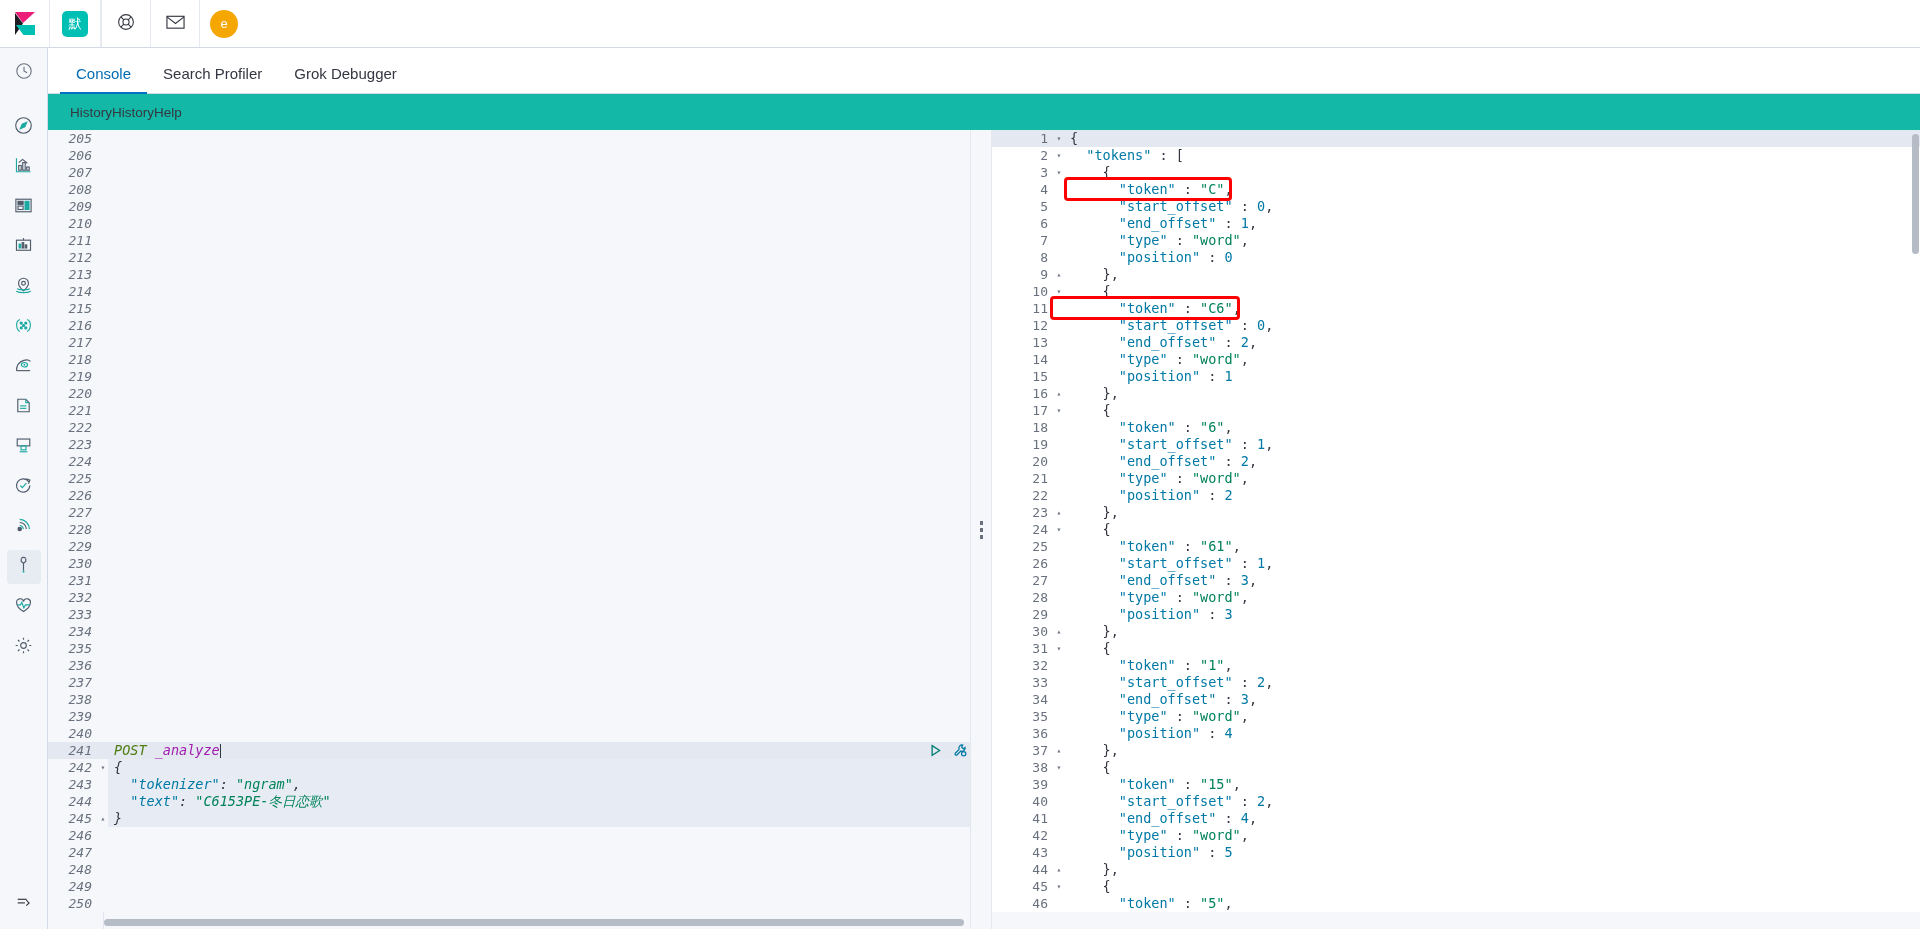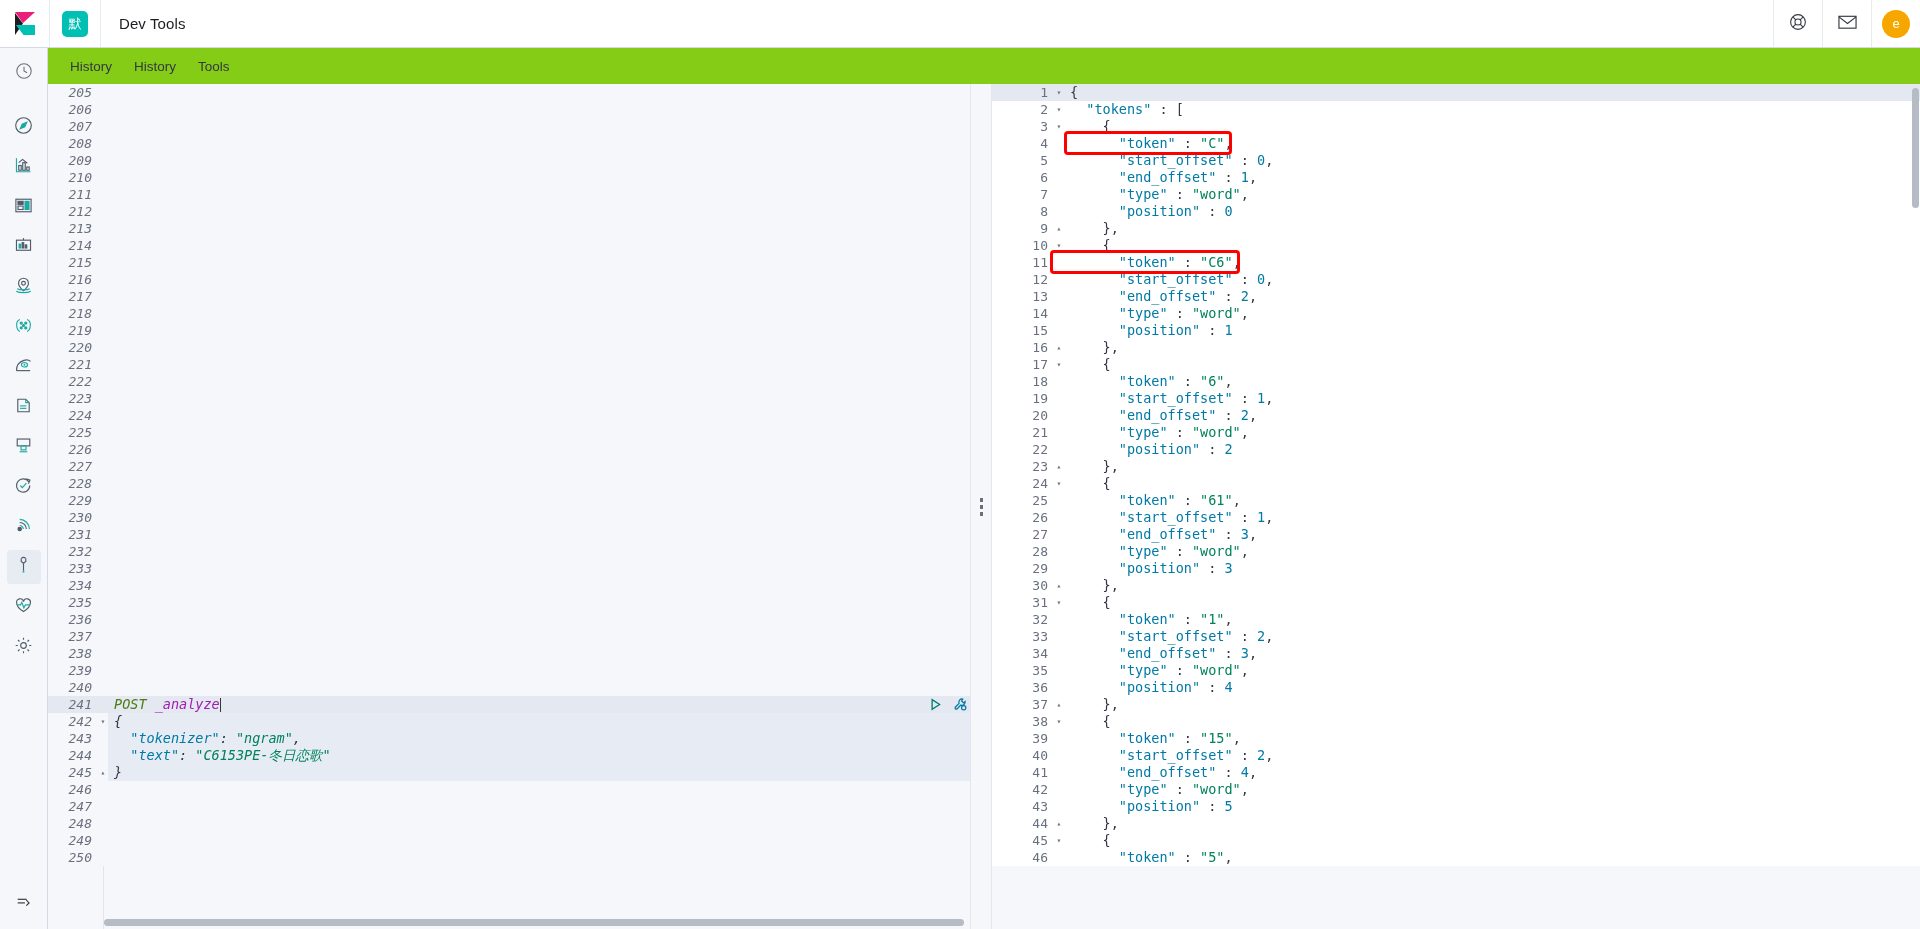--- a/index.html
+++ b/index.html
@@ -107,22 +107,21 @@
   .tab.active { color: #006bb4; }
   .tab.active::after {
     content: "";
     position: absolute; left: 0; right: 0; bottom: -1px;
     height: 2px; background: #0071c2;
   }
   .submenu {
     height: 36px;
     display: flex; align-items: center;
     padding-left: 22px;
-    gap: 22px;
-    background: #84cc16;
+    background: #14b8a6;
   }
   .submenu-item {
     font-size: 13.5px; color: #343741; cursor: pointer;
   }
 
   
   .split {
     flex: 1 1 auto;
     display: flex;
     min-height: 0;
@@ -241,21 +240,20 @@
       <svg class="elastic-mark" viewBox="0 0 22 24">
         <path d="M1 0 L21 0 L9 11 Z" fill="#ec1e79"></path>
         <path d="M1 1 L9 11.5 L1 23 Z" fill="#1c1e23"></path>
         <path d="M2 13 L21 13 L21 23 L9.5 23 Z" fill="#00bfb3"></path>
       </svg>
     </span>
   </div>
   <div class="hdr-space">
     <div class="space-badge">默</div>
   </div>
-  <div class="hdr-title">Dev Tools</div>
   <div class="hdr-right">
     <div class="hdr-btn">
       <span>
         <svg width="18" height="18" viewBox="0 0 20 20" fill="none" stroke="#343741" stroke-width="1.2">
           <circle cx="10" cy="10" r="8.2"></circle>
           <circle cx="10" cy="10" r="3.4"></circle>
           <line x1="4.3" y1="4.3" x2="7.6" y2="7.6"></line>
           <line x1="12.4" y1="12.4" x2="15.7" y2="15.7"></line>
           <line x1="15.7" y1="4.3" x2="12.4" y2="7.6"></line>
           <line x1="7.6" y1="12.4" x2="4.3" y2="15.7"></line>
@@ -435,25 +433,30 @@
             <line x1="3" y1="11" x2="11" y2="11"></line>
             <path d="M12.6 8 L15.6 11 L12.6 14" fill="none"></path>
           </svg>
         </span>
       </div>
     </div>
   </div>
 
   <div class="main">
 
+    <div class="tabs">
+      <div class="tab active">Console</div>
+      <div class="tab">Search Profiler</div>
+      <div class="tab">Grok Debugger</div>
+    </div>
 
     <div class="submenu">
       <div class="submenu-item">History</div>
       <div class="submenu-item">History</div>
-      <div class="submenu-item">Tools</div>
+      <div class="submenu-item">Help</div>
     </div>
 
     <div class="split">
 
       <div class="pane pane-left">
         <div class="gutter-bg"></div>
         <div class="rows code" id="req-rows"><div class="row"><span class="gutter">205</span><span class="fold"></span><span class="content"></span></div><div class="row"><span class="gutter">206</span><span class="fold"></span><span class="content"></span></div><div class="row"><span class="gutter">207</span><span class="fold"></span><span class="content"></span></div><div class="row"><span class="gutter">208</span><span class="fold"></span><span class="content"></span></div><div class="row"><span class="gutter">209</span><span class="fold"></span><span class="content"></span></div><div class="row"><span class="gutter">210</span><span class="fold"></span><span class="content"></span></div><div class="row"><span class="gutter">211</span><span class="fold"></span><span class="content"></span></div><div class="row"><span class="gutter">212</span><span class="fold"></span><span class="content"></span></div><div class="row"><span class="gutter">213</span><span class="fold"></span><span class="content"></span></div><div class="row"><span class="gutter">214</span><span class="fold"></span><span class="content"></span></div><div class="row"><span class="gutter">215</span><span class="fold"></span><span class="content"></span></div><div class="row"><span class="gutter">216</span><span class="fold"></span><span class="content"></span></div><div class="row"><span class="gutter">217</span><span class="fold"></span><span class="content"></span></div><div class="row"><span class="gutter">218</span><span class="fold"></span><span class="content"></span></div><div class="row"><span class="gutter">219</span><span class="fold"></span><span class="content"></span></div><div class="row"><span class="gutter">220</span><span class="fold"></span><span class="content"></span></div><div class="row"><span class="gutter">221</span><span class="fold"></span><span class="content"></span></div><div class="row"><span class="gutter">222</span><span class="fold"></span><span class="content"></span></div><div class="row"><span class="gutter">223</span><span class="fold"></span><span class="content"></span></div><div class="row"><span class="gutter">224</span><span class="fold"></span><span class="content"></span></div><div class="row"><span class="gutter">225</span><span class="fold"></span><span class="content"></span></div><div class="row"><span class="gutter">226</span><span class="fold"></span><span class="content"></span></div><div class="row"><span class="gutter">227</span><span class="fold"></span><span class="content"></span></div><div class="row"><span class="gutter">228</span><span class="fold"></span><span class="content"></span></div><div class="row"><span class="gutter">229</span><span class="fold"></span><span class="content"></span></div><div class="row"><span class="gutter">230</span><span class="fold"></span><span class="content"></span></div><div class="row"><span class="gutter">231</span><span class="fold"></span><span class="content"></span></div><div class="row"><span class="gutter">232</span><span class="fold"></span><span class="content"></span></div><div class="row"><span class="gutter">233</span><span class="fold"></span><span class="content"></span></div><div class="row"><span class="gutter">234</span><span class="fold"></span><span class="content"></span></div><div class="row"><span class="gutter">235</span><span class="fold"></span><span class="content"></span></div><div class="row"><span class="gutter">236</span><span class="fold"></span><span class="content"></span></div><div class="row"><span class="gutter">237</span><span class="fold"></span><span class="content"></span></div><div class="row"><span class="gutter">238</span><span class="fold"></span><span class="content"></span></div><div class="row"><span class="gutter">239</span><span class="fold"></span><span class="content"></span></div><div class="row"><span class="gutter">240</span><span class="fold"></span><span class="content"></span></div><div class="row hl"><span class="gutter">241</span><span class="fold"></span><span class="content"><span class="k-method">POST</span> <span class="k-url">_analyze</span><span class="cursor"></span></span></div><div class="row"><span class="gutter">242</span><span class="fold">▾</span><span class="content" style="background:#e7ecf4"><span class="k-brace">{</span></span></div><div class="row"><span class="gutter">243</span><span class="fold"></span><span class="content" style="background:#e7ecf4">  <span class="k-key">"tokenizer"</span><span class="k-punct">: </span><span class="k-str">"ngram"</span><span class="k-punct">,</span></span></div><div class="row"><span class="gutter">244</span><span class="fold"></span><span class="content" style="background:#e7ecf4">  <span class="k-key">"text"</span><span class="k-punct">: </span><span class="k-str">"C6153PE-冬日恋歌"</span></span></div><div class="row"><span class="gutter">245</span><span class="fold">▴</span><span class="content" style="background:#e7ecf4"><span class="k-brace">}</span></span></div><div class="row"><span class="gutter">246</span><span class="fold"></span><span class="content"></span></div><div class="row"><span class="gutter">247</span><span class="fold"></span><span class="content"></span></div><div class="row"><span class="gutter">248</span><span class="fold"></span><span class="content"></span></div><div class="row"><span class="gutter">249</span><span class="fold"></span><span class="content"></span></div><div class="row"><span class="gutter">250</span><span class="fold"></span><span class="content"></span></div></div>
 
         <div class="req-actions" id="req-actions" style="top: 613px; left: 880px;">
           <span>

